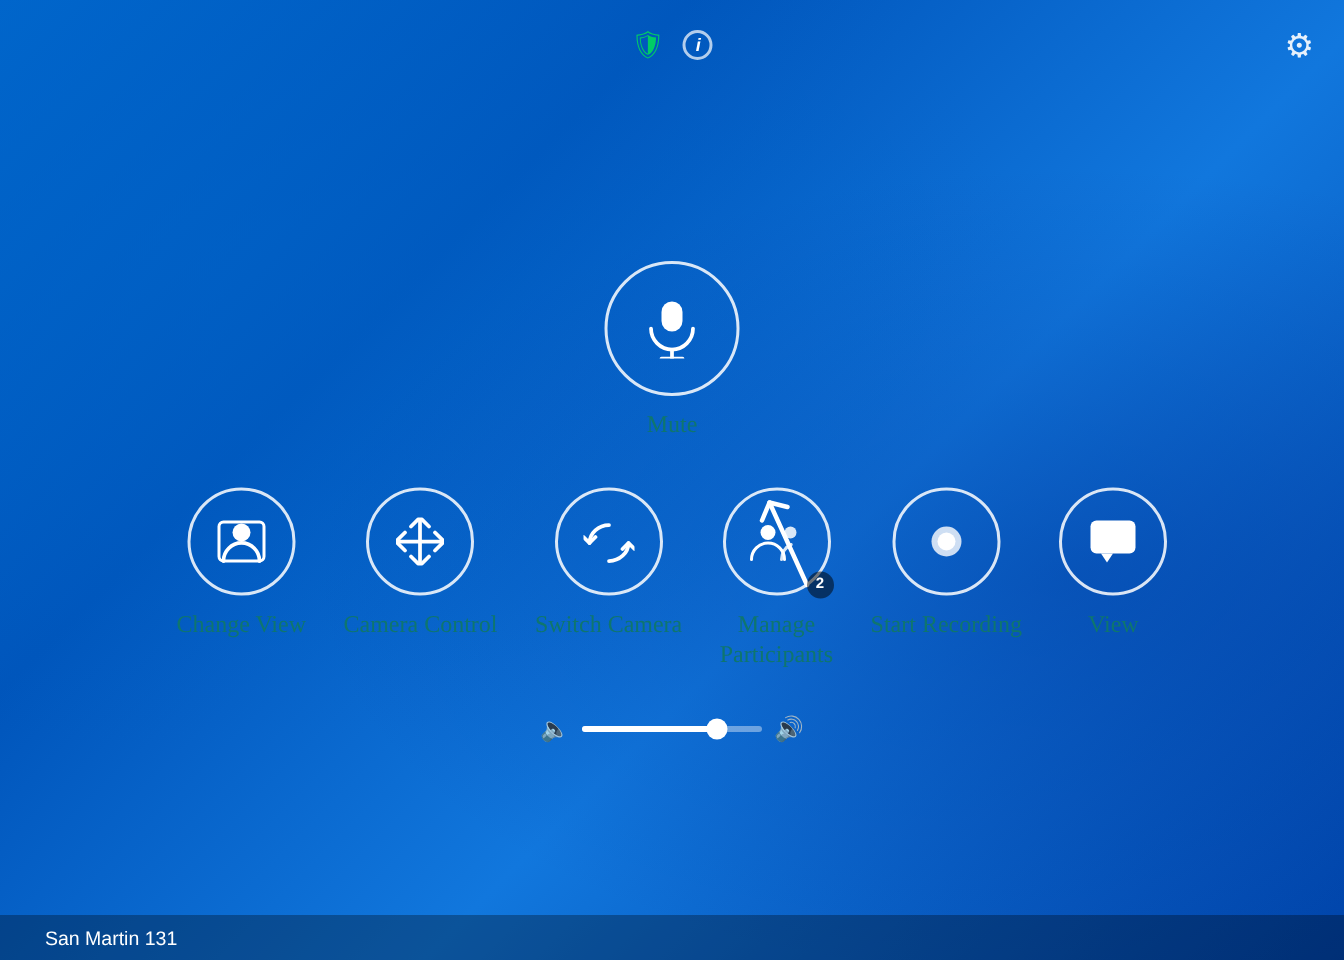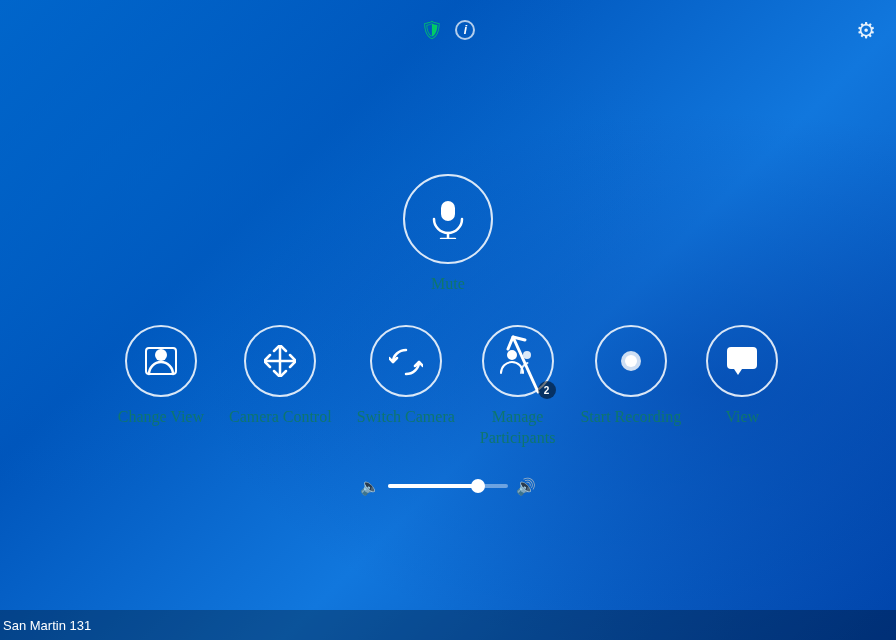--- a/index.html
+++ b/index.html
@@ -75,21 +75,21 @@
 
     .bottom-bar {
       position: absolute;
       bottom: 0;
       left: 0;
       right: 0;
       height: 30px;
       background: rgba(0,0,0,0.3);
       display: flex;
       align-items: center;
-      padding: 0 3px;
+      padding: 0 30px;
       font-size: 13px;
     }
 
     .controls-area {
       position: absolute;
       top: 60px;
       left: 0;
       right: 0;
       bottom: 30px;
       display: flex;

